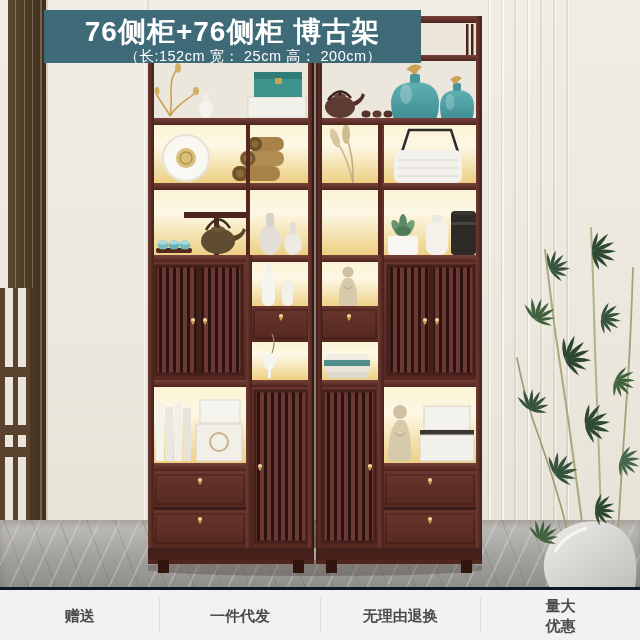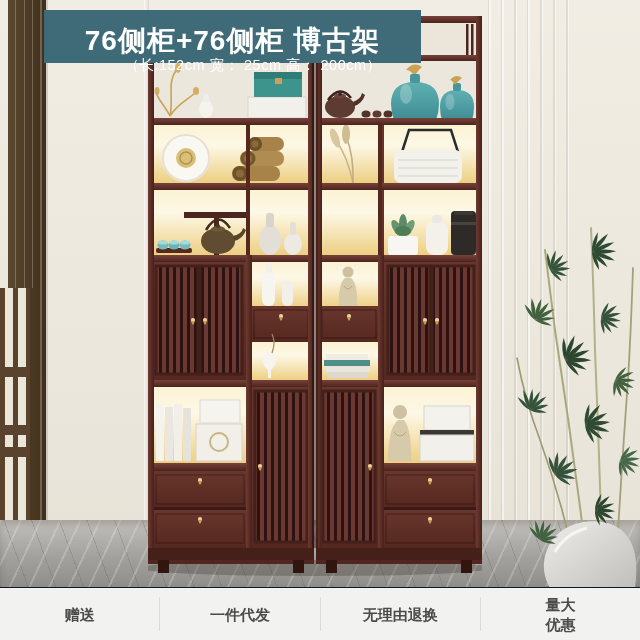--- a/index.html
+++ b/index.html
@@ -30,26 +30,26 @@
   .floor{left:0;top:520px;width:640px;height:67px;
     background:
       repeating-linear-gradient(115deg,rgba(255,255,255,.20) 0 2px,transparent 2px 18px),
       repeating-linear-gradient(70deg,rgba(88,86,82,.22) 0 1px,transparent 1px 26px),
       linear-gradient(180deg,#c2c0bb 0%,var(--floor-gray,#a3a19d) 55%,#908e8a 100%);
     box-shadow:inset 0 4px 6px rgba(70,65,58,.25);}
 
   
   .banner{left:44px;top:10px;width:377px;height:53px;background:var(--banner-bg,#3f6b78);
     color:var(--banner-text,#fff);text-align:center;z-index:30;}
-  .banner .t1{font-size:28px;line-height:33px;font-weight:600;letter-spacing:1px;margin-top:14px;}
+  .banner .t1{font-size:28px;line-height:33px;font-weight:600;letter-spacing:1px;margin-top:5px;}
   .banner .t2{font-size:14.5px;line-height:17px;letter-spacing:.5px;padding-left:41px;}
 
   
   .footer{left:0;top:587px;width:640px;height:53px;background:var(--footer-bg,#f2f2f0);
-    border-top:1px solid #0f172a;display:flex;align-items:center;z-index:40;}
+    border-top:3px solid #0f172a;display:flex;align-items:center;z-index:40;}
   .footer .cell{flex:1;text-align:center;color:var(--footer-text,#4b4b4a);
     font-size:15px;line-height:20px;font-weight:600;padding-top:2px;}
   .footer .divider{width:1px;height:34px;background:var(--footer-divider,#dcdbd9);}
 
   .cab-svg{left:148px;top:8px;z-index:10;}
   .plant-svg{left:495px;top:210px;z-index:5;}
 </style>
 </head>
 <body>
 

